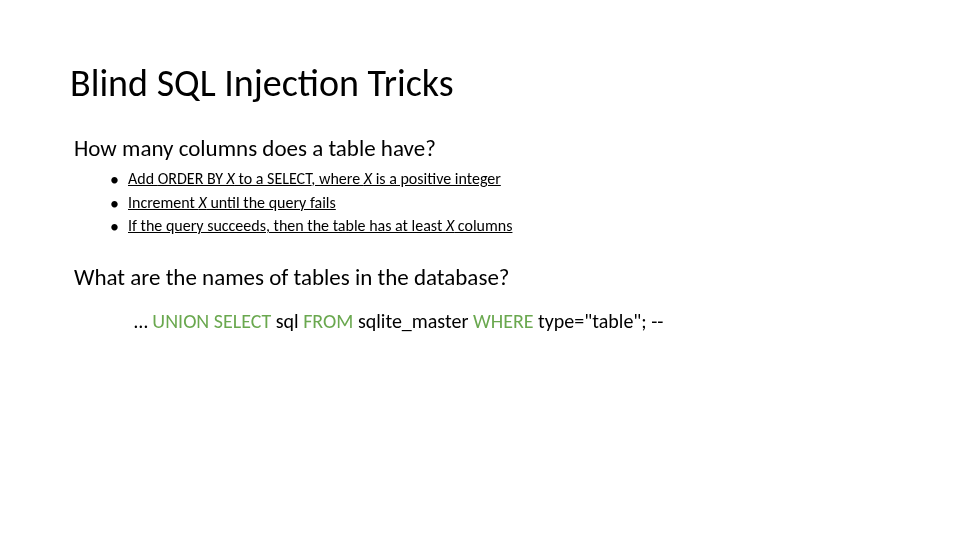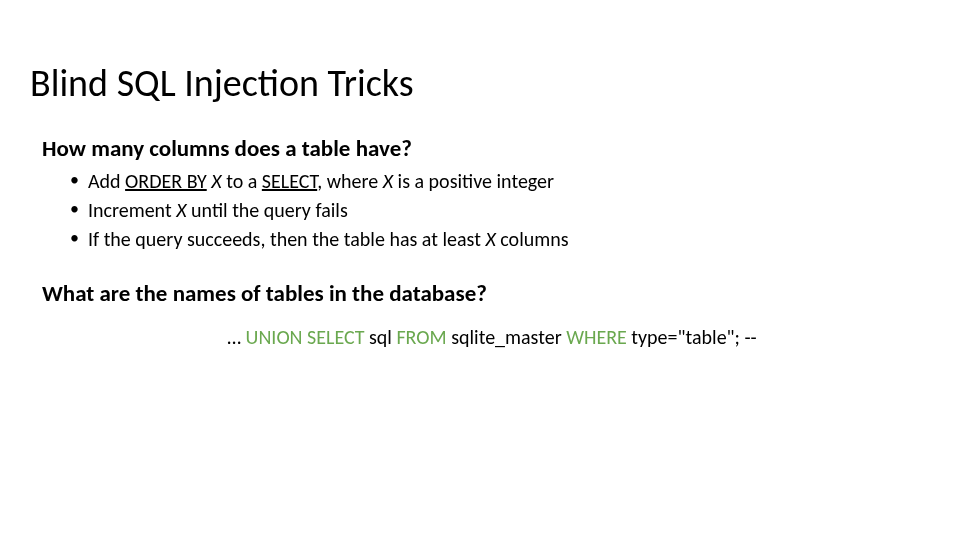--- a/index.html
+++ b/index.html
@@ -7,61 +7,61 @@
     padding: 0;
     width: 960px;
     height: 540px;
     background: #ffffff;
     font-family: "Calibri", "Segoe UI", Arial, sans-serif;
     color: #000000;
     overflow: hidden;
   }
   .slide {
     box-sizing: border-box;
-    padding: 60px 70px 40px 30px;
+    padding: 60px 70px 40px 70px;
   }
   .title {
     font-size: 38px;
     font-weight: 400;
     margin: 0 0 28px 0;
     letter-spacing: 0px;
   }
   .subhead {
     font-size: 23px;
-    font-weight: 700;
-    margin: 0 0 6px 12px;
+    font-weight: 400;
+    margin: 0 0 6px 4px;
   }
   .subhead.second {
     margin-top: 26px;
   }
   ul.bullets {
     list-style: none;
     margin: 0 0 0 40px;
     padding: 0;
   }
   ul.bullets li {
     position: relative;
-    font-size: 20px;
+    font-size: 16px;
     line-height: 1.35;
     margin: 2px 0;
     padding-left: 18px;
+    text-decoration: underline;
   }
   ul.bullets li::before {
     content: "•";
     position: absolute;
     left: 0;
     top: 0;
     font-size: 18px;
   }
   .italic { font-style: italic; }
   .underline { text-decoration: underline; }
   .sql-line {
     margin: 18px 0 0 64px;
     font-size: 20px;
-    text-align: center;
   }
   .kw { color: #6aa84f; }
   .plain { color: #000; }
 </style>
 </head>
 <body>
 
 <div class="slide">
 
   <h1 class="title">Blind SQL Injection Tricks</h1>

